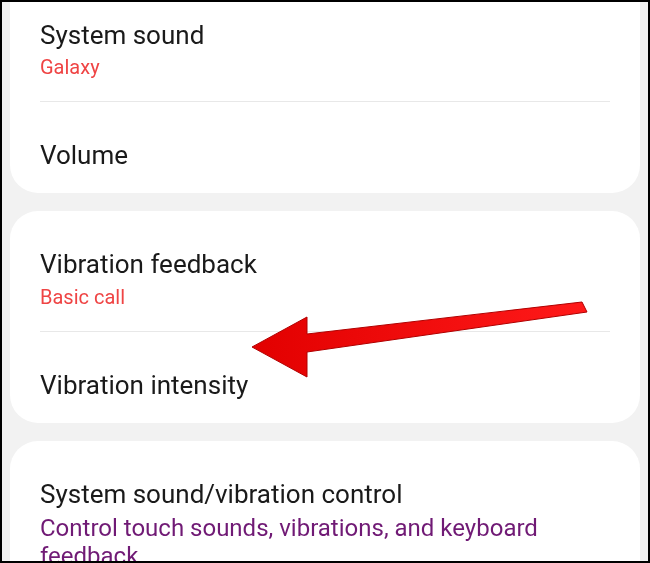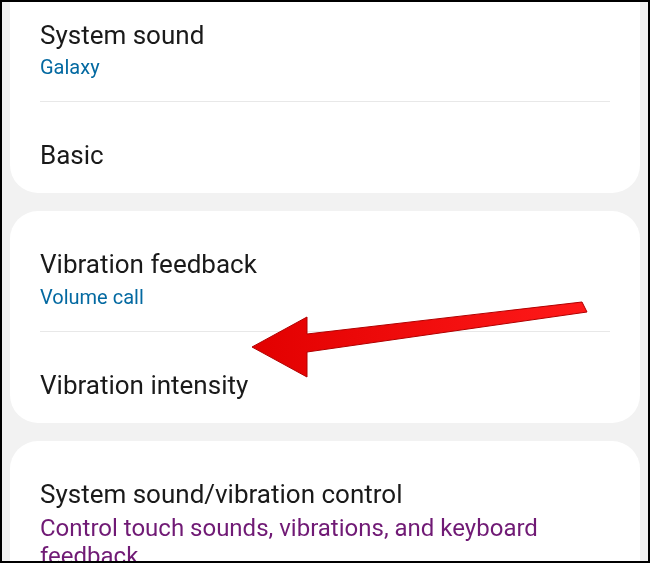--- a/index.html
+++ b/index.html
@@ -39,21 +39,21 @@
       cursor: pointer;
     }
     .item-title {
       font-size: 26px;
       color: #1a1a1a;
       line-height: 1.2;
       margin-top: 16px;
     }
     .item-value {
       font-size: 20px;
-      color: #0369a1;
+      color: #ef4444;
       margin-top: 4px;
     }
     .item-subtitle {
       font-size: 24px;
       color: #701a75;
       margin-top: 4px;
     }
     .divider {
       height: 1px;
       background: #e8e8e8;
@@ -70,28 +70,28 @@
 </head>
 <body>
 
 <div class="card card-first">
   <div class="item">
     <div class="item-title">System sound</div>
     <div class="item-value">Galaxy</div>
   </div>
   <div class="divider"></div>
   <div class="item">
-    <div class="item-title">Basic</div>
+    <div class="item-title">Volume</div>
   </div>
 </div>
 
 <div class="card">
   <div class="item">
     <div class="item-title">Vibration feedback</div>
-    <div class="item-value">Volume call</div>
+    <div class="item-value">Basic call</div>
   </div>
   <div class="divider"></div>
   <div class="item">
     <div class="item-title">Vibration intensity</div>
   </div>
 </div>
 
 <div class="card card-last">
   <div class="item">
     <div class="item-title">System sound/vibration control</div>

